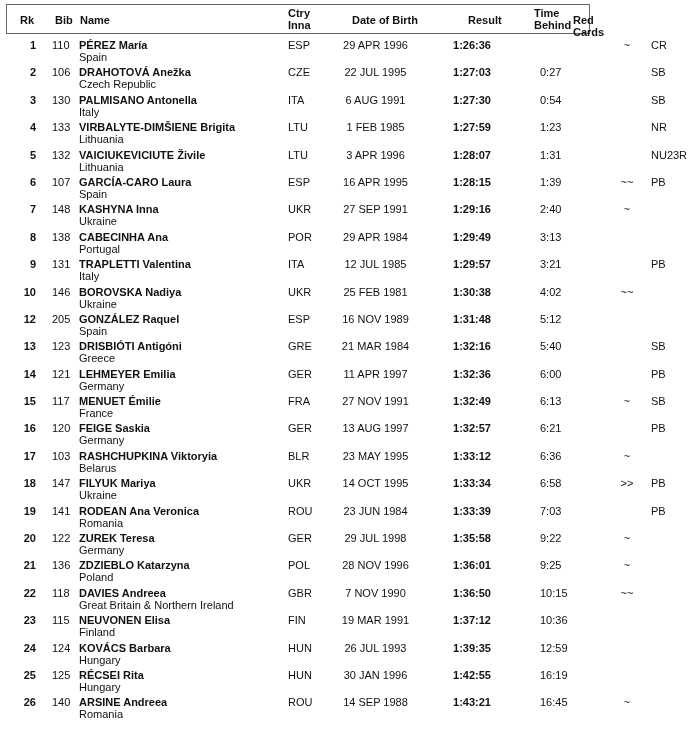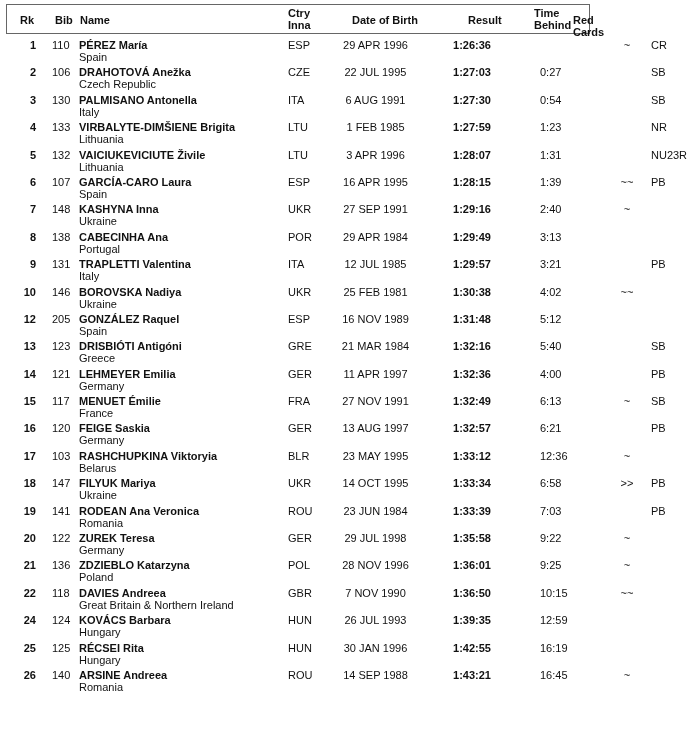--- a/index.html
+++ b/index.html
@@ -202,21 +202,21 @@
       <span class="c rec">SB</span>
     </div>
     <div class="row">
       <span class="c rk">14</span>
       <span class="c bib">121</span>
       <span class="c name">LEHMEYER Emilia</span>
       <span class="c country">Germany</span>
       <span class="c ctry">GER</span>
       <span class="c dob">11 APR 1997</span>
       <span class="c res">1:32:36</span>
-      <span class="c tb">4:00</span>
+      <span class="c tb">6:00</span>
       <span class="c rc"></span>
       <span class="c rec">PB</span>
     </div>
     <div class="row">
       <span class="c rk">15</span>
       <span class="c bib">117</span>
       <span class="c name">MENUET Émilie</span>
       <span class="c country">France</span>
       <span class="c ctry">FRA</span>
       <span class="c dob">27 NOV 1991</span>
@@ -238,21 +238,21 @@
       <span class="c rec">PB</span>
     </div>
     <div class="row">
       <span class="c rk">17</span>
       <span class="c bib">103</span>
       <span class="c name">RASHCHUPKINA Viktoryia</span>
       <span class="c country">Belarus</span>
       <span class="c ctry">BLR</span>
       <span class="c dob">23 MAY 1995</span>
       <span class="c res">1:33:12</span>
-      <span class="c tb">12:36</span>
+      <span class="c tb">6:36</span>
       <span class="c rc">~</span>
       <span class="c rec"></span>
     </div>
     <div class="row">
       <span class="c rk">18</span>
       <span class="c bib">147</span>
       <span class="c name">FILYUK Mariya</span>
       <span class="c country">Ukraine</span>
       <span class="c ctry">UKR</span>
       <span class="c dob">14 OCT 1995</span>
@@ -303,20 +303,32 @@
       <span class="c name">DAVIES Andreea</span>
       <span class="c country">Great Britain &amp; Northern Ireland</span>
       <span class="c ctry">GBR</span>
       <span class="c dob">7 NOV 1990</span>
       <span class="c res">1:36:50</span>
       <span class="c tb">10:15</span>
       <span class="c rc">~~</span>
       <span class="c rec"></span>
     </div>
     <div class="row">
+      <span class="c rk">23</span>
+      <span class="c bib">115</span>
+      <span class="c name">NEUVONEN Elisa</span>
+      <span class="c country">Finland</span>
+      <span class="c ctry">FIN</span>
+      <span class="c dob">19 MAR 1991</span>
+      <span class="c res">1:37:12</span>
+      <span class="c tb">10:36</span>
+      <span class="c rc"></span>
+      <span class="c rec"></span>
+    </div>
+    <div class="row">
       <span class="c rk">24</span>
       <span class="c bib">124</span>
       <span class="c name">KOVÁCS Barbara</span>
       <span class="c country">Hungary</span>
       <span class="c ctry">HUN</span>
       <span class="c dob">26 JUL 1993</span>
       <span class="c res">1:39:35</span>
       <span class="c tb">12:59</span>
       <span class="c rc"></span>
       <span class="c rec"></span>

